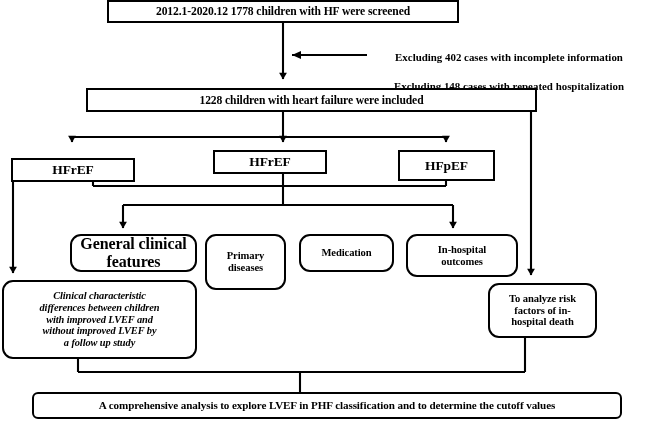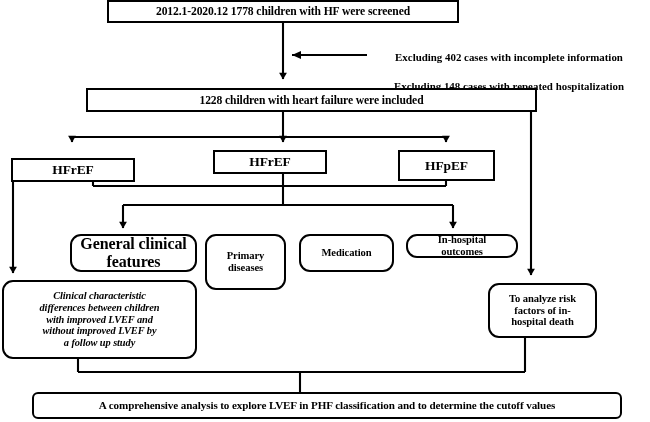--- a/index.html
+++ b/index.html
@@ -140,21 +140,21 @@
 
   <div class="node-box rounded thick" style="left:205px; top:234px; width:81px; height:56px; font-size:10.6px;">
     <span class="node-label">Primary
 diseases</span>
   </div>
 
   <div class="node-box rounded thick" style="left:299px; top:234px; width:95px; height:38px; font-size:10.6px;">
     <span class="node-label">Medication</span>
   </div>
 
-  <div class="node-box rounded thick" style="left:406px; top:234px; width:112px; height:24px; font-size:10.6px;">
+  <div class="node-box rounded thick" style="left:406px; top:234px; width:112px; height:43px; font-size:10.6px;">
     <span class="node-label">In-hospital
 outcomes</span>
   </div>
 
   <div class="node-box rounded thick" style="left:2px; top:280px; width:195px; height:79px; font-size:10.4px;font-style:italic;">
     <span class="node-label">Clinical characteristic
 differences between children
 with improved LVEF and
 without improved LVEF by
 a follow up study</span>

